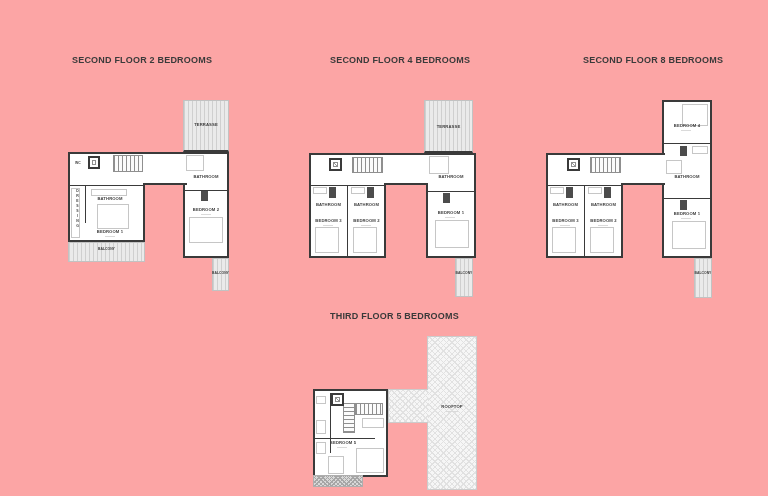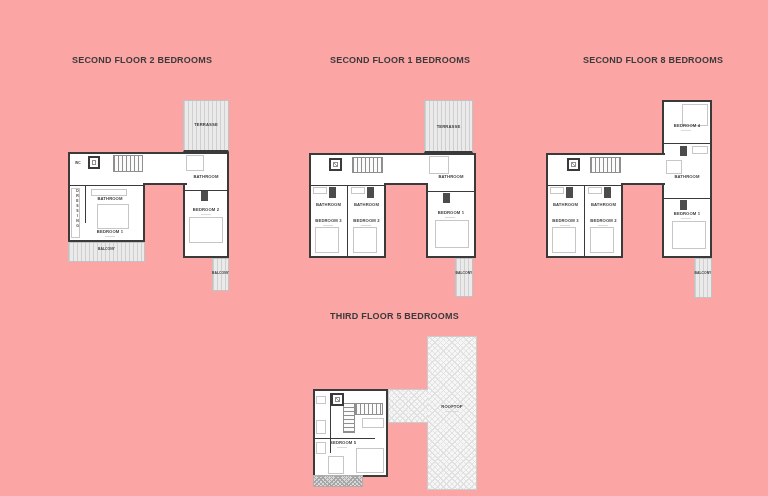--- a/index.html
+++ b/index.html
@@ -41,21 +41,21 @@
   .vt{position:absolute;writing-mode:vertical-lr;text-orientation:upright;font-size:3.5px;font-weight:bold;
       color:#3e3e3e;line-height:1;letter-spacing:1px;z-index:5;}
   .sub{position:absolute;height:1px;background:#dadada;z-index:5;}
 </style>
 </head>
 <body>
 
 <div class="stage">
 
   <div class="title" style="left:72px;top:55px;">SECOND FLOOR 2 BEDROOMS</div>
-  <div class="title" style="left:330px;top:55px;">SECOND FLOOR 1 BEDROOMS</div>
+  <div class="title" style="left:330px;top:55px;">SECOND FLOOR 4 BEDROOMS</div>
   <div class="title" style="left:583px;top:55px;">SECOND FLOOR 8 BEDROOMS</div>
   <div class="title" style="left:330px;top:311px;">THIRD FLOOR 5 BEDROOMS</div>
 
   <div class="plan" style="left:65px;top:98px;width:170px;height:195px;">
     <div class="hv" style="left:118px;top:2px;width:46px;height:52px;border-bottom:2px solid #3a3a3a;"></div>
     <div class="rl" style="left:118px;top:25px;width:46px;">TERRASSE</div>
 
     <div class="w" style="left:3px;top:54px;width:77px;height:90px;"></div>
     <div class="w" style="left:118px;top:54px;width:46px;height:106px;"></div>
     <div class="corr" style="left:78px;top:54px;width:44px;height:33px;"></div>

